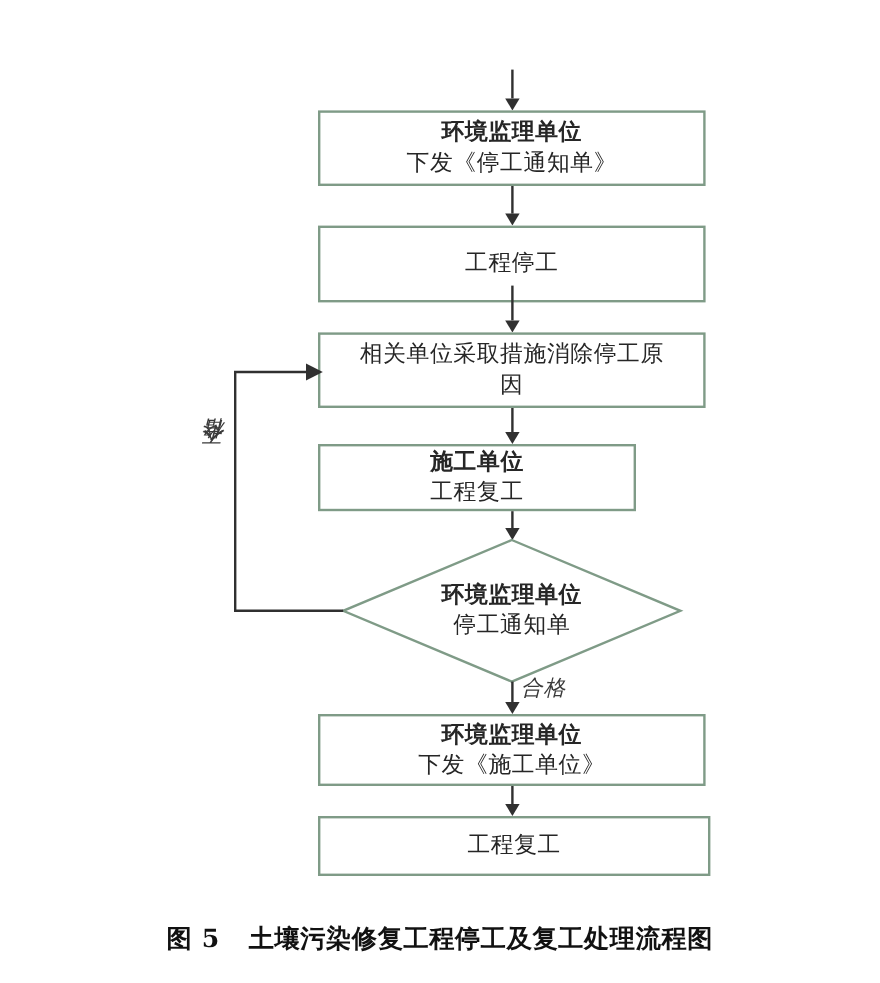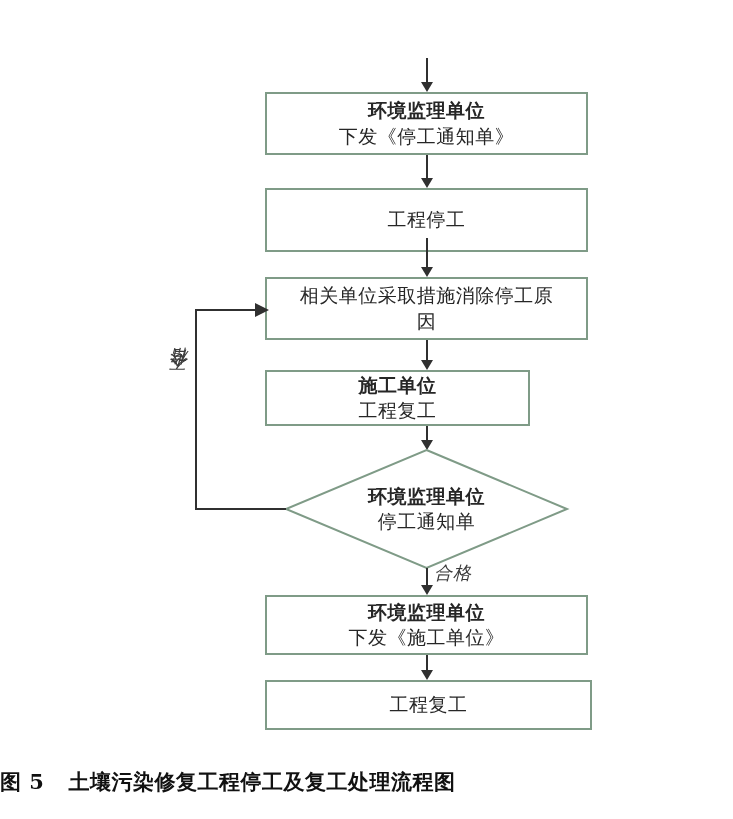--- a/index.html
+++ b/index.html
@@ -114,20 +114,21 @@
     transform-origin: center;
     letter-spacing: 2px;
   }
 
   
   #caption {
     position: absolute;
     left: 0;
     top: 768px;
     width: 733px;
+    text-align: center;
     font-size: 21px;
     font-weight: bold;
     color: #111111;
     letter-spacing: 0.5px;
     font-family: "DejaVu Serif", "Liberation Serif", serif;
   }
   #caption .cap-num { margin-right: 6px; }
   #caption .cap-gap { display: inline-block; width: 18px; }
 </style>
 </head>

